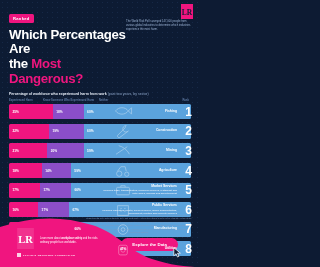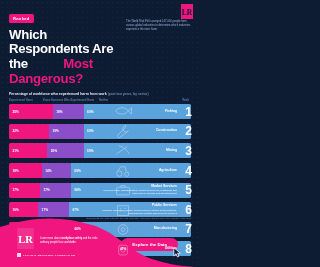--- a/index.html
+++ b/index.html
@@ -35,21 +35,21 @@
     border-radius:1.5px;
     margin-bottom:5px;
   }
   .headline {
     font-size:13.2px;
     font-weight:bold;
     line-height:1.12;
     letter-spacing:-.3px;
     width:120px;
   }
-  .headline .accent { color:#f0157f;margin-left:32px; }
+  .headline .accent { color:#f0157f; }
   .intro {
     position:absolute;
     left:126px; top:20px;
     width:66px;
     font-size:2.7px;
     line-height:1.5;
     color:#9db4d6;
   }
   .logo-tr {
     position:absolute; right:7px; top:4px;
@@ -212,21 +212,21 @@
 </style>
 </head>
 <body>
 
 <div class="page">
   <div class="dots"></div>
 
   <div class="header">
     <span class="badge">Ranked</span>
     <div class="headline">
-      <span>Which Respondents Are</span><br>
+      <span>Which Percentages Are</span><br>
       <span>the </span><span class="accent">Most Dangerous?</span>
     </div>
     <div class="intro">The World Risk Poll surveyed 147,000 people from various global industries to determine which industries experience the most harm.</div>
 
     <svg class="logo-tr" viewBox="0 0 24 30">
       <rect x="0" y="0" width="24" height="30" fill="#f0157f"></rect>
       <text x="12" y="21" font-family="Liberation Serif, serif" font-size="15" font-weight="bold" fill="#0d1b33" text-anchor="middle">LR</text>
     </svg>
   </div>
 

